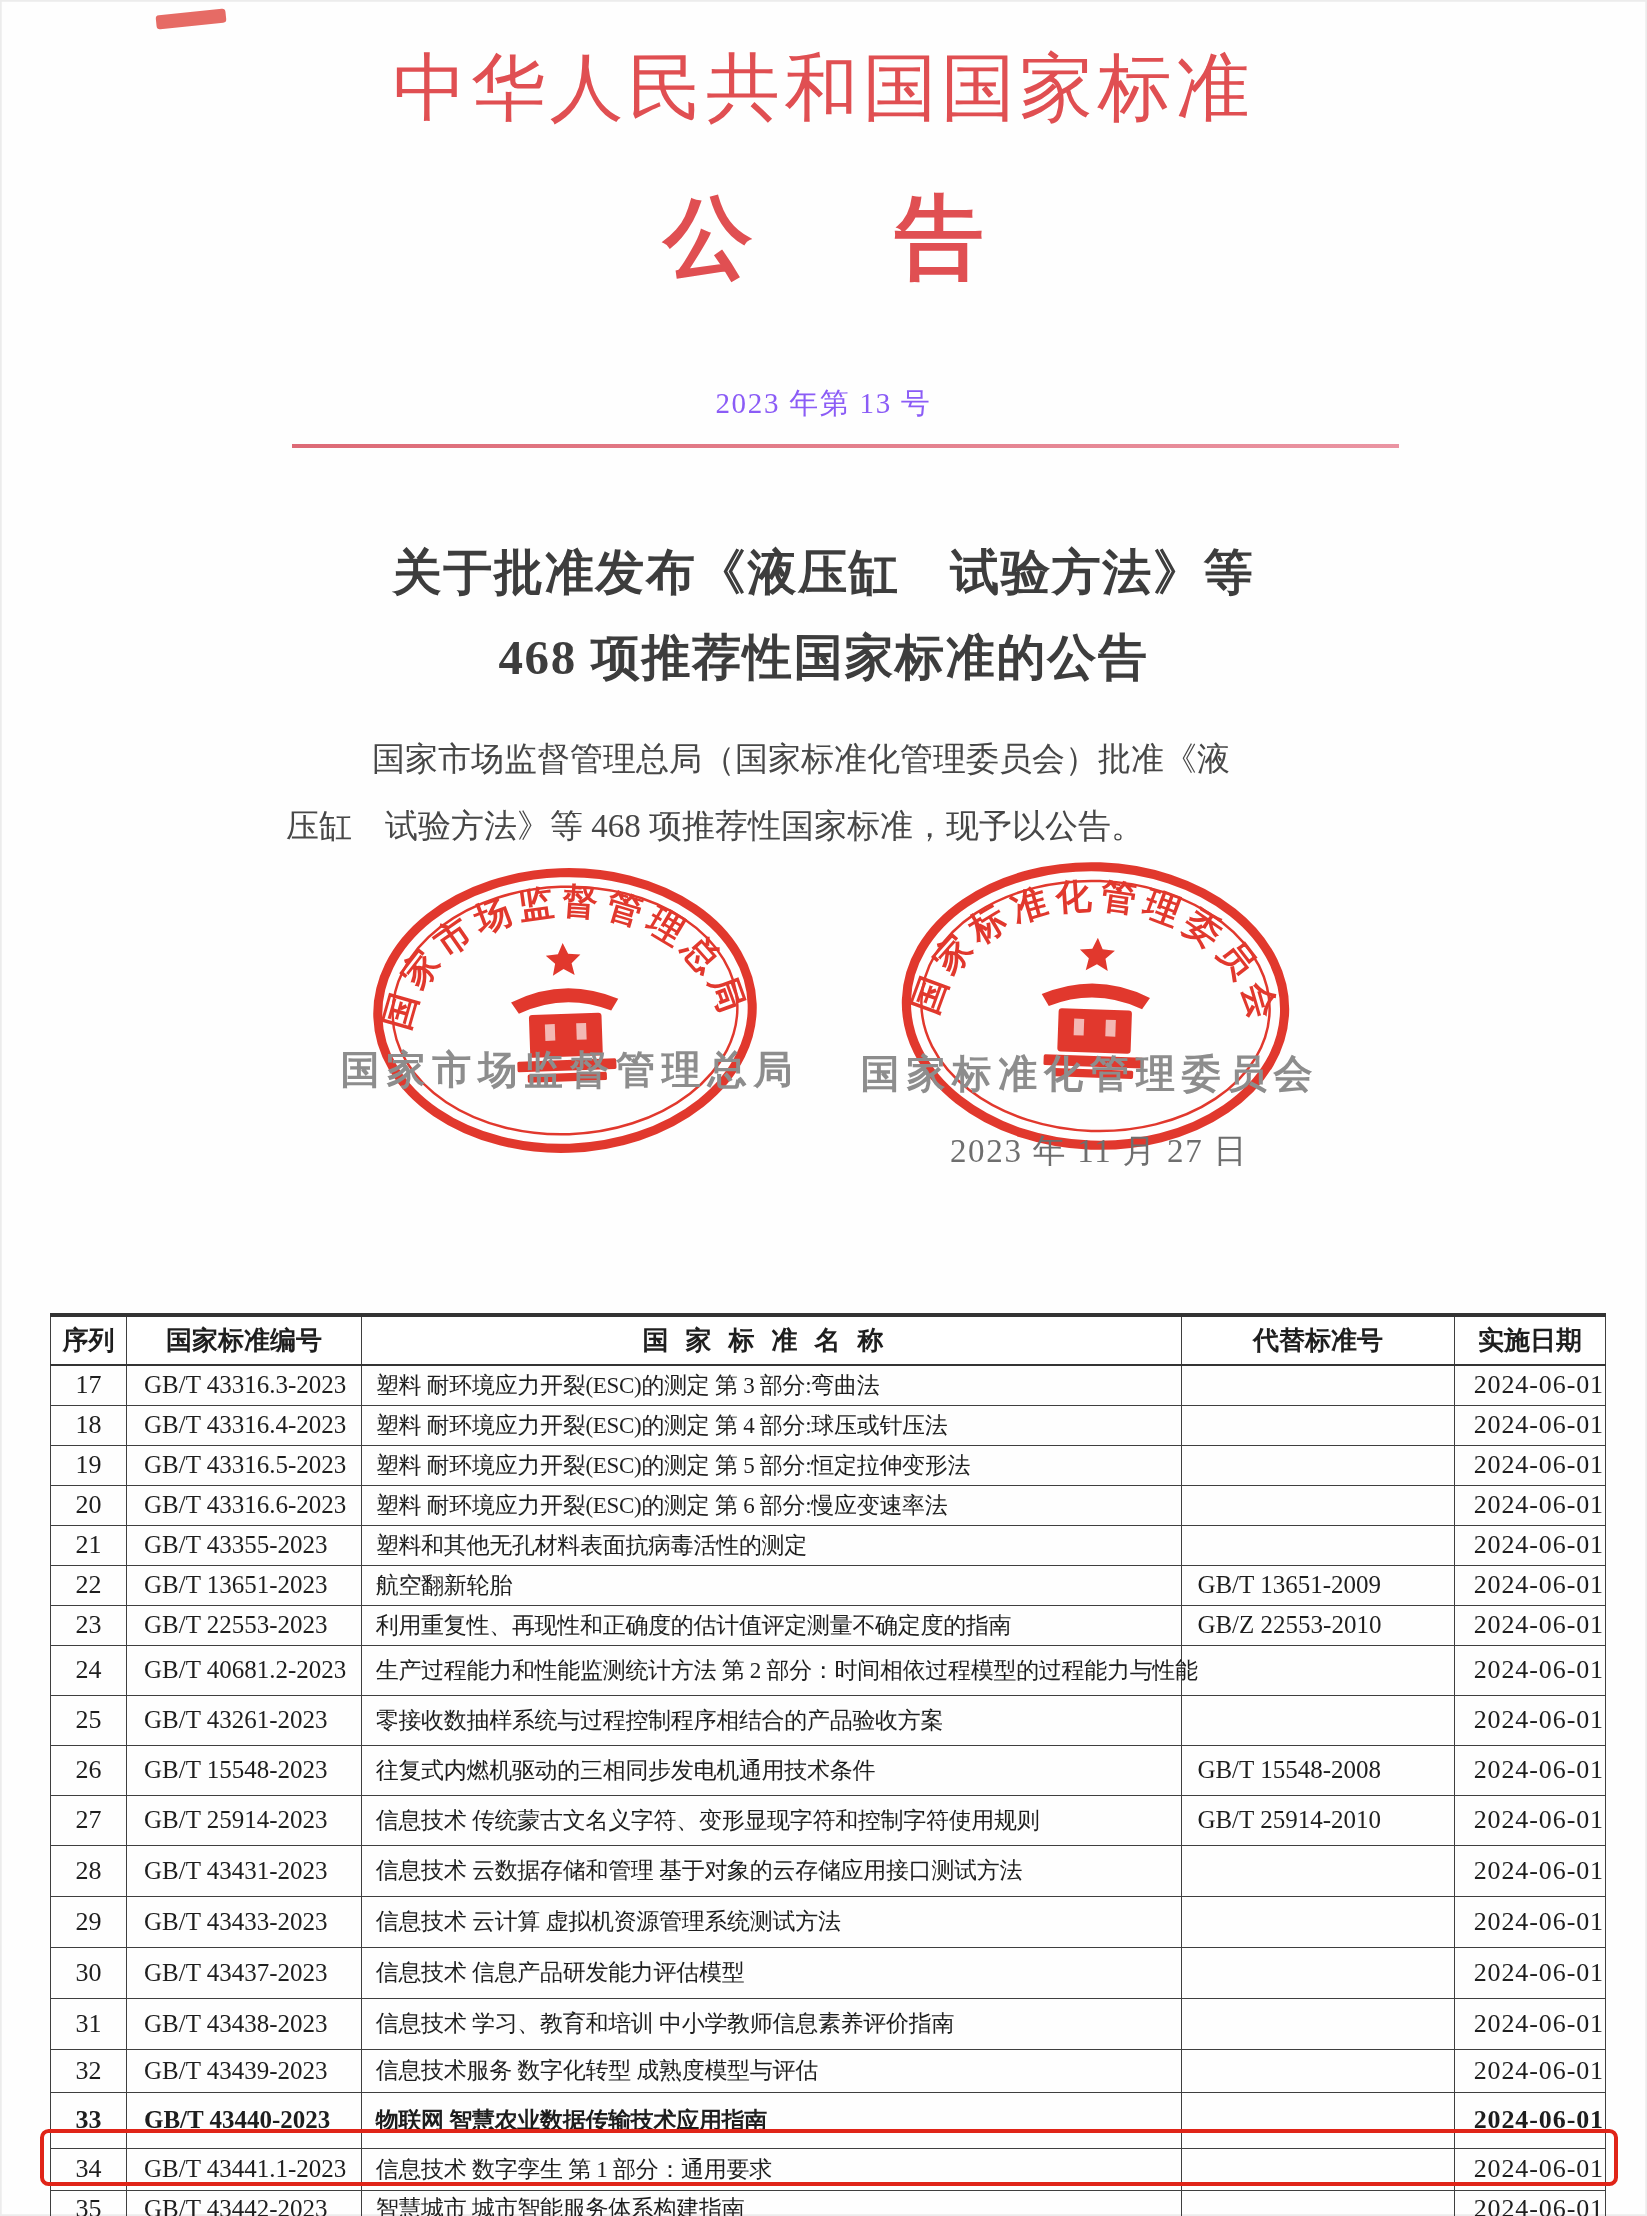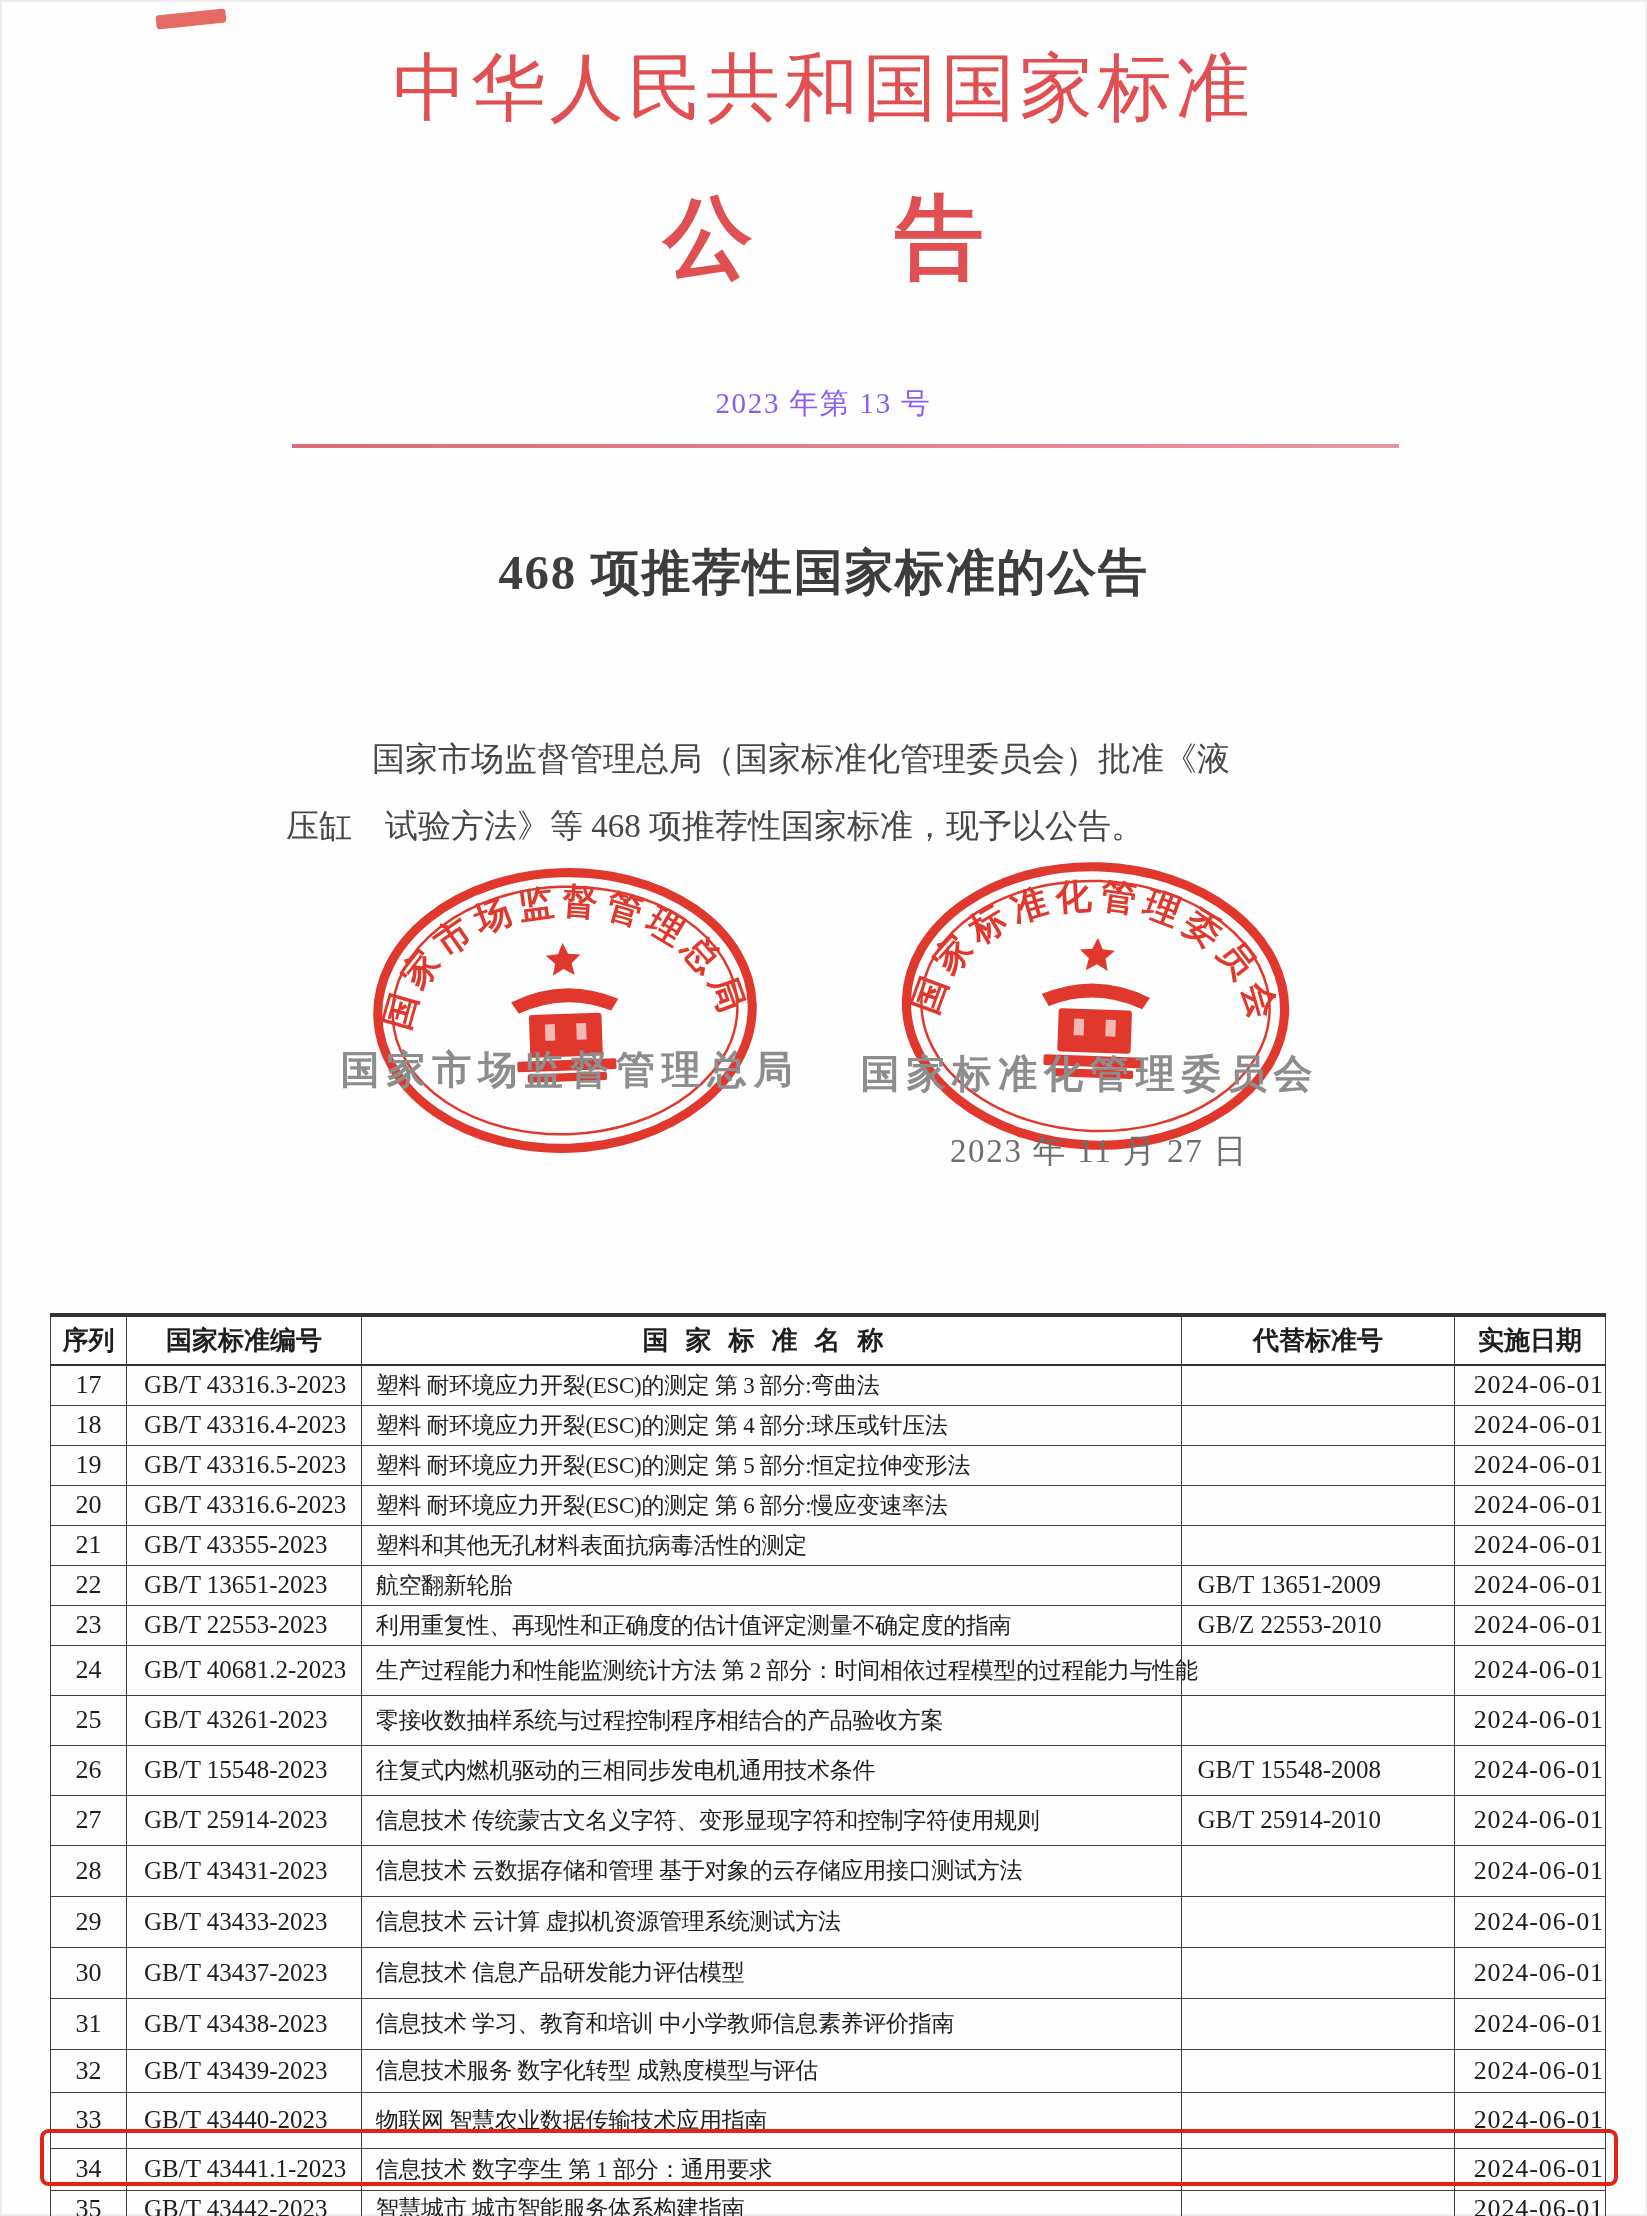--- a/index.html
+++ b/index.html
@@ -44,40 +44,41 @@
   #tbl thead th.h-name{letter-spacing:17px;}
   #tbl td.c-seq{text-align:center;font-size:26px;}
   #tbl td.c-code{padding-left:17px;font-size:25px;white-space:nowrap;}
   #tbl td.c-name{padding-left:13.7px;font-size:23px;white-space:nowrap;letter-spacing:-0.3px;}
   #tbl td.c-replaced{padding-left:15.4px;font-size:25px;white-space:nowrap;}
   #tbl td.c-date{text-align:right;font-size:26px;letter-spacing:0.9px;}
   #tbl tbody tr{height:40px;}
   #tbl tbody tr:nth-child(n+8){height:50px;}
   #tbl tbody tr:nth-child(n+12){height:51px;}
   #tbl tbody tr:nth-child(16){height:43px;}
-  #tbl tbody tr:nth-child(17){height:56px;}
+  #tbl tbody tr:nth-child(17){height:56px;font-weight:bold;}
   #tbl tbody tr:nth-child(18){height:42px;}
   #tbl tbody tr:nth-child(19){height:39px;}
 
   .hl-box{position:absolute;border:4.3px solid #e02418;border-radius:8.6px;
           pointer-events:none;z-index:5;}
 </style>
 </head>
 <body>
 
 <div id="page">
 
   <div class="corner-mark"></div>
 
   <div class="doc-title">中华人民共和国国家标准</div>
   <div class="announce">公 告</div>
   <div class="issue">2023 年第 13 号</div>
   <div class="divider"></div>
 
   <div class="heading">
+    <div>关于批准发布《液压缸　试验方法》等</div>
     <div>468 项推荐性国家标准的公告</div>
   </div>
 
   <div class="body-text">
     <div class="indent">国家市场监督管理总局（国家标准化管理委员会）批准《液</div>
     <div>压缸　试验方法》等 468 项推荐性国家标准，现予以公告。</div>
   </div>
 
   <div class="seal-caption c-left">国家市场监督管理总局</div>
   <div class="seal-caption c-right">国家标准化管理委员会</div>

